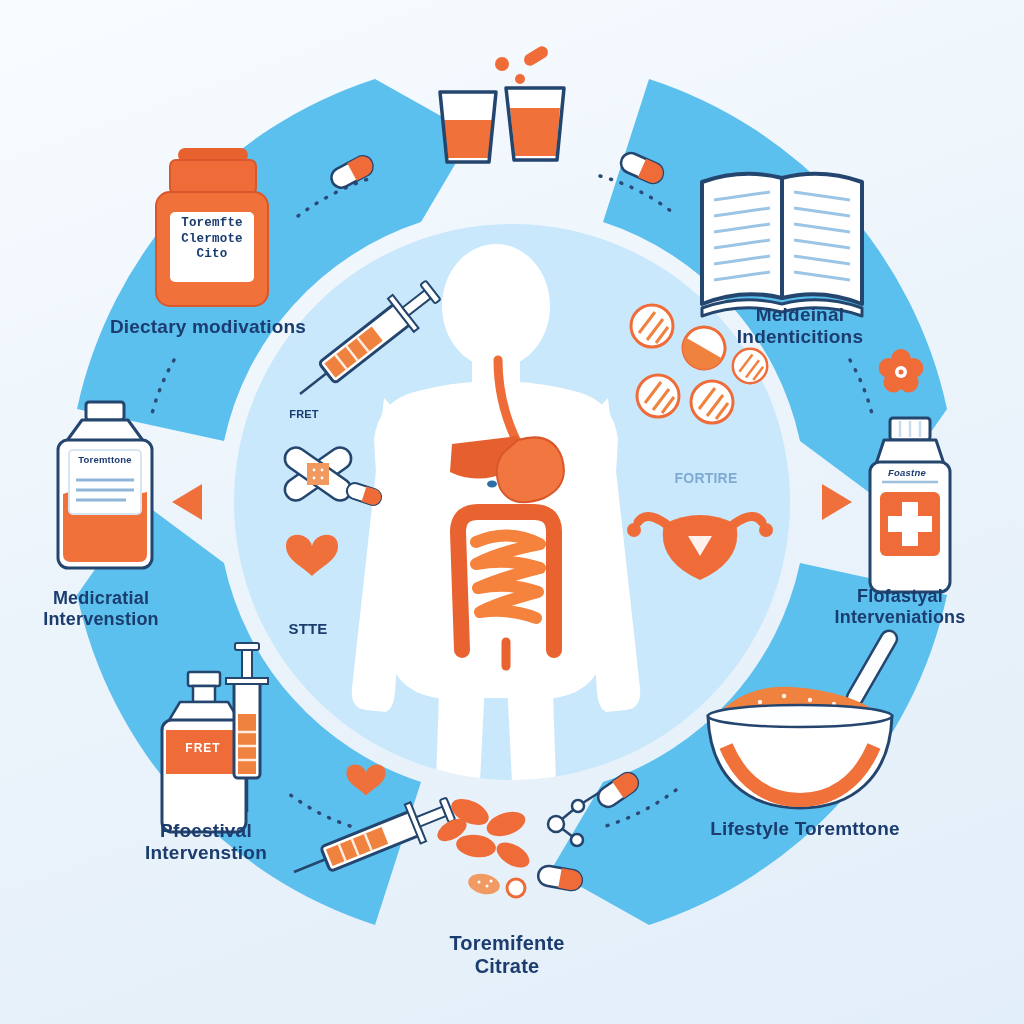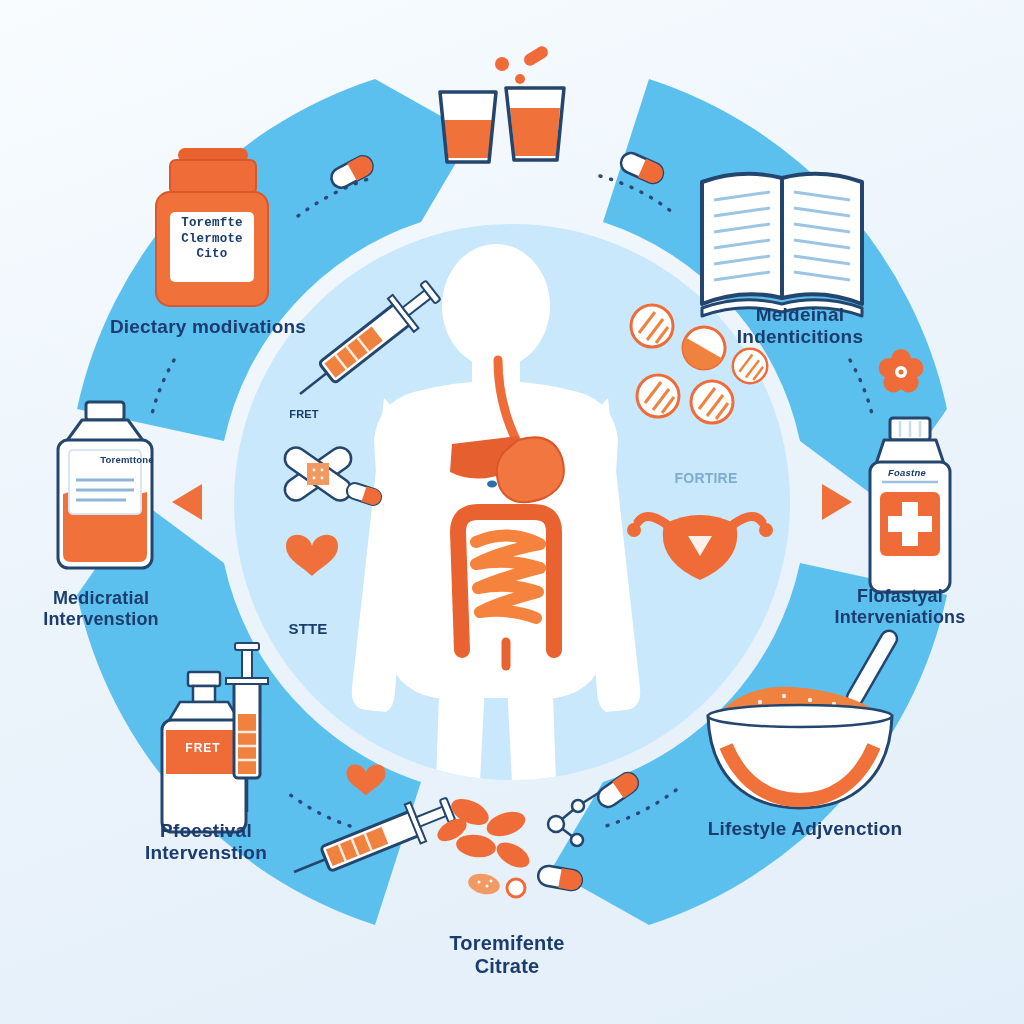--- a/index.html
+++ b/index.html
@@ -281,31 +281,31 @@
 <div class="lbl" style="left:108px;top:316px;width:200px;font-size:19px;">Diectary modivations</div>
 
 <div class="lbl" style="left:700px;top:304px;width:200px;font-size:19px;">Meldeinal Indenticitions</div>
 
 <div class="lbl" style="left:12px;top:588px;width:178px;font-size:18px;">Medicratial Intervenstion</div>
 
 <div class="lbl" style="left:806px;top:586px;width:188px;font-size:18px;">Flofastyal Interveniations</div>
 
 <div class="lbl" style="left:108px;top:820px;width:196px;font-size:19px;">Pfoestival Intervenstion</div>
 
-<div class="lbl" style="left:706px;top:818px;width:198px;font-size:19px;">Lifestyle Adjvenction</div>
+<div class="lbl" style="left:706px;top:818px;width:198px;font-size:19px;">Lifestyle Toremttone</div>
 
 <div class="lbl" style="left:432px;top:932px;width:150px;font-size:20px;">Toremifente Citrate</div>
 
 <div class="lbl" style="left:264px;top:408px;width:80px;font-size:11px;">FRET</div>
 
 <div class="lbl" style="left:268px;top:590px;width:80px;font-size:15px;margin-top:30px;">STTE</div>
 
 <div class="lbl lite" style="left:658px;top:470px;width:96px;font-size:14px;">FORTIRE</div>
 
 <div class="lbl tiny" style="left:170px;top:216px;width:84px;font-size:12.5px;font-family:Liberation Mono, monospace;">Toremfte Clermote Cito</div>
 
-<div class="lbl" style="left:70px;top:455px;width:70px;font-size:9.5px;padding-left:22px;">Toremttone</div>
+<div class="lbl" style="left:70px;top:455px;width:70px;font-size:9.5px;">Toremttone</div>
 
 <div class="lbl white" style="left:166px;top:742px;width:74px;font-size:12px;">FRET</div>
 
 <div class="lbl" style="left:878px;top:468px;width:58px;font-size:9.5px;font-style:italic;">Foastne</div>
 
 </div>
 
 </body></html>

